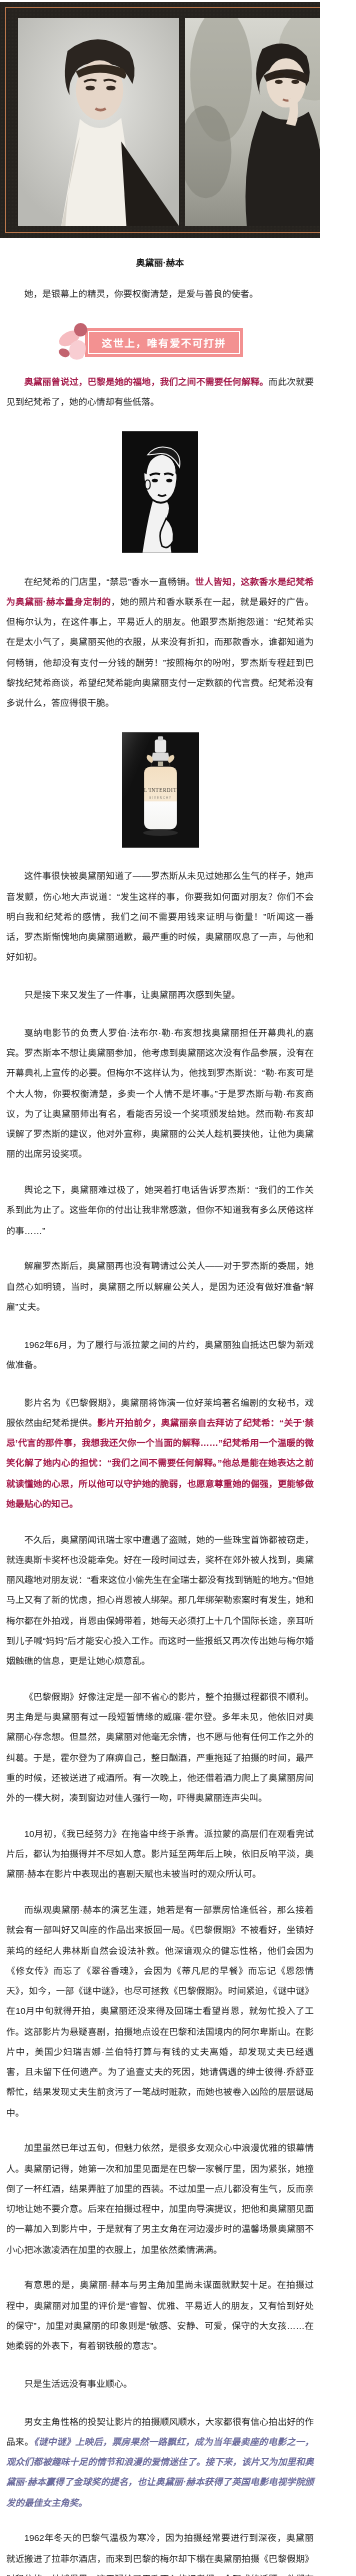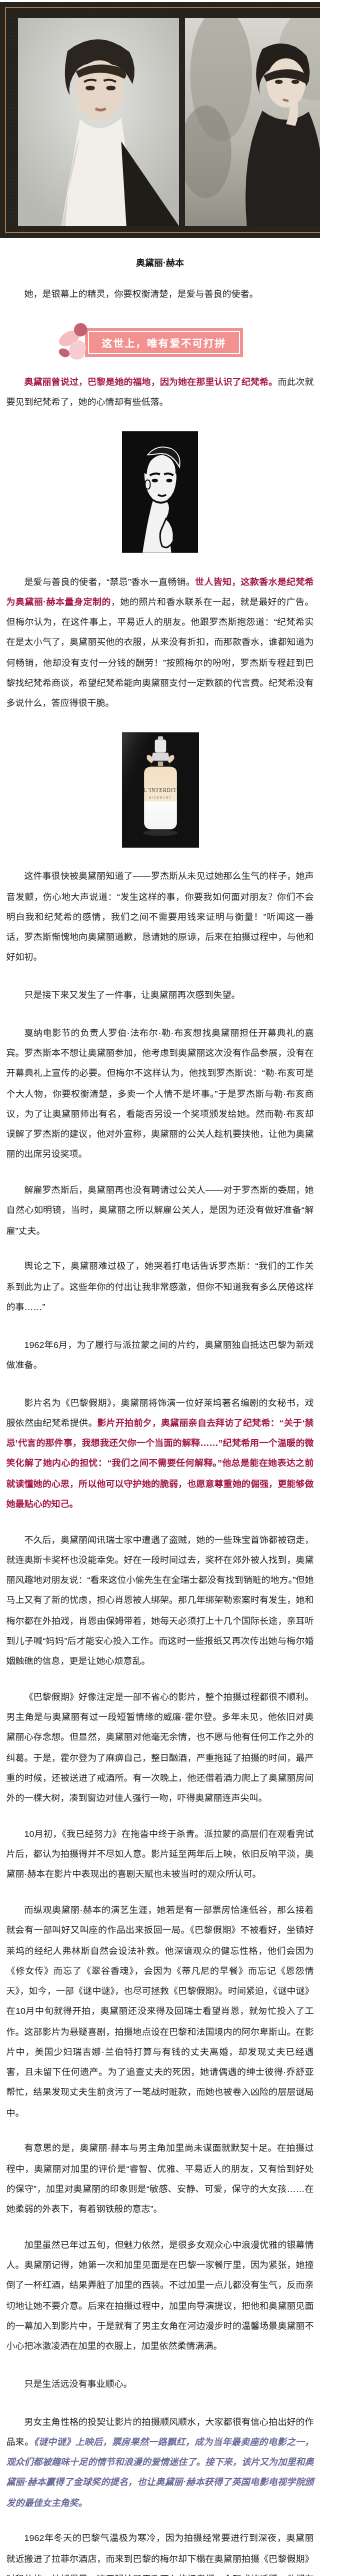--- a/index.html
+++ b/index.html
@@ -101,40 +101,40 @@
       <svg class="lady" viewBox="0 0 74 78">
         <ellipse cx="26" cy="34" rx="22" ry="13" fill="#f6bcc0" transform="rotate(-28 26 34)"></ellipse>
         <circle cx="48" cy="17" r="13" fill="#c2636f"></circle>
         <path d="M30 44 Q44 30 56 44 Q62 58 52 72 Q38 80 28 70 Q22 56 30 44Z" fill="#f8cdd2"></path>
         <ellipse cx="16" cy="62" rx="11" ry="8" fill="#c2636f" transform="rotate(24 16 62)"></ellipse>
       </svg>
       <span>这世上，唯有爱不可打拼</span>
     </div>
   </div>
 
-  <p class="para"><span class="red">奥黛丽曾说过，巴黎是她的福地，因为她在那里认识了纪梵希。</span><span>而此次就要见到纪梵希了，她的心情却有些低落。</span></p>
+  <p class="para"><span class="red">奥黛丽曾说过，巴黎是她的福地，我们之间不需要任何解释。</span><span>而此次就要见到纪梵希了，她的心情却有些低落。</span></p>
 
   <div class="art" style="width:76px;">
     <svg width="76" height="122" viewBox="0 0 148 237">
       <rect width="148" height="237" fill="#0d0d0d"></rect>
       <path d="M44 92 Q40 52 74 44 Q108 50 106 92 Q104 122 88 134 Q74 142 60 132 Q46 118 44 92Z" fill="#f2f2f2"></path>
       <path d="M40 80 Q38 38 78 32 Q116 40 110 88 L104 82 Q106 52 78 46 Q50 50 48 84Z" fill="#0d0d0d"></path>
       <path d="M50 46 Q68 24 96 34 Q116 44 112 70 Q96 40 70 44 Q56 46 50 46Z" fill="#1a1a1a" stroke="#f2f2f2" stroke-width="2"></path>
       <path d="M54 86 q10 -6 20 -2" stroke="#0d0d0d" stroke-width="4" fill="none"></path>
       <path d="M82 84 q10 -4 18 2" stroke="#0d0d0d" stroke-width="4" fill="none"></path>
       <ellipse cx="64" cy="96" rx="6" ry="3.4" fill="#0d0d0d"></ellipse>
       <ellipse cx="92" cy="96" rx="6" ry="3.4" fill="#0d0d0d"></ellipse>
       <path d="M70 124 q8 5 16 0" stroke="#0d0d0d" stroke-width="3.5" fill="none"></path>
       <path d="M60 136 Q50 170 40 237 L96 237 Q92 196 86 170 Q96 150 88 138 Q74 146 60 136Z" fill="#f2f2f2"></path>
       <path d="M86 170 Q104 186 100 214 Q90 232 78 224 Q70 204 78 188Z" fill="#f2f2f2" stroke="#0d0d0d" stroke-width="3"></path>
       <ellipse cx="50" cy="104" rx="5" ry="9" fill="#f2f2f2" stroke="#0d0d0d" stroke-width="2"></ellipse>
     </svg>
   </div>
 
-  <p class="para"><span>是爱与善良的使者，“禁忌”香水一直畅销。</span><span class="red">世人皆知，这款香水是纪梵希为奥黛丽·赫本量身定制的</span><span>，她的照片和香水联系在一起，就是最好的广告。但梅尔认为，在这件事上，平易近人的朋友。他跟罗杰斯抱怨道：“纪梵希实在是太小气了，奥黛丽买他的衣服，从来没有折扣，而那款香水，谁都知道为何畅销，他却没有支付一分钱的酬劳！”按照梅尔的吩咐，罗杰斯专程赶到巴黎找纪梵希商谈，希望纪梵希能向奥黛丽支付一定数额的代言费。纪梵希没有多说什么，答应得很干脆。</span></p>
+  <p class="para"><span>在纪梵希的门店里，“禁忌”香水一直畅销。</span><span class="red">世人皆知，这款香水是纪梵希为奥黛丽·赫本量身定制的</span><span>，她的照片和香水联系在一起，就是最好的广告。但梅尔认为，在这件事上，平易近人的朋友。他跟罗杰斯抱怨道：“纪梵希实在是太小气了，奥黛丽买他的衣服，从来没有折扣，而那款香水，谁都知道为何畅销，他却没有支付一分钱的酬劳！”按照梅尔的吩咐，罗杰斯专程赶到巴黎找纪梵希商谈，希望纪梵希能向奥黛丽支付一定数额的代言费。纪梵希没有多说什么，答应得很干脆。</span></p>
 
   <div class="art" style="width:77px;">
     <svg width="77" height="116" viewBox="0 0 150 225">
       <defs>
         <linearGradient id="streak" x1="0" y1="0" x2="1" y2="1">
           <stop offset="0%" stop-color="#6b6b6b" stop-opacity=".5"></stop>
             <stop offset="60%" stop-color="#1c1c1c" stop-opacity="0"></stop>
         </linearGradient>
         <linearGradient id="juice" x1="0" y1="0" x2="0" y2="1">
           <stop offset="0%" stop-color="#f3dfc2"></stop>
@@ -152,32 +152,32 @@
       <rect x="70" y="57" width="10" height="9" fill="#b9b39f"></rect>
       <path d="M57 60 Q44 52 50 44 Q62 46 60 58Z" fill="#e8d3b2"></path>
       <path d="M93 60 Q106 52 100 44 Q88 46 90 58Z" fill="#e8d3b2"></path>
       <rect x="43" y="67" width="64" height="122" rx="12" fill="url(#juice)"></rect>
       <text x="75" y="116" text-anchor="middle" font-size="10" letter-spacing="1" fill="#4a463f" font-family="Liberation Serif, DejaVu Serif, serif">L'INTERDIT</text>
       <text x="75" y="130" text-anchor="middle" font-size="5.5" letter-spacing="2" fill="#8a857c" font-family="Liberation Sans, sans-serif">GIVENCHY</text>
       <ellipse cx="75" cy="196" rx="34" ry="6" fill="#2a2a2a"></ellipse>
     </svg>
   </div>
 
-  <p class="para">这件事很快被奥黛丽知道了——罗杰斯从未见过她那么生气的样子，她声音发颤，伤心地大声说道：“发生这样的事，你要我如何面对朋友？你们不会明白我和纪梵希的感情，我们之间不需要用钱来证明与衡量！”听闻这一番话，罗杰斯惭愧地向奥黛丽道歉，恳请她的原谅，后来在拍摄过程中，与他和好如初。</p>
+  <p class="para">这件事很快被奥黛丽知道了——罗杰斯从未见过她那么生气的样子，她声音发颤，伤心地大声说道：“发生这样的事，你要我如何面对朋友？你们不会明白我和纪梵希的感情，我们之间不需要用钱来证明与衡量！”听闻这一番话，罗杰斯惭愧地向奥黛丽道歉，最严重的时候，奥黛丽叹息了一声，与他和好如初。</p>
   <p class="para single">只是接下来又发生了一件事，让奥黛丽再次感到失望。</p>
   <p class="para">戛纳电影节的负责人罗伯·法布尔·勒·布亥想找奥黛丽担任开幕典礼的嘉宾。罗杰斯本不想让奥黛丽参加，他考虑到奥黛丽这次没有作品参展，没有在开幕典礼上宣传的必要。但梅尔不这样认为，他找到罗杰斯说：“勒·布亥可是个大人物，你要权衡清楚，多卖一个人情不是坏事。”于是罗杰斯与勒·布亥商议，为了让奥黛丽师出有名，看能否另设一个奖项颁发给她。然而勒·布亥却误解了罗杰斯的建议，他对外宣称，奥黛丽的公关人趁机要挟他，让他为奥黛丽的出席另设奖项。</p>
+  <p class="para">舆论之下，奥黛丽难过极了，她哭着打电话告诉罗杰斯：“我们的工作关系到此为止了。这些年你的付出让我非常感激，但你不知道我有多么厌倦这样的事……”</p>
   <p class="para">解雇罗杰斯后，奥黛丽再也没有聘请过公关人——对于罗杰斯的委屈，她自然心如明镜，当时，奥黛丽之所以解雇公关人，是因为还没有做好准备“解雇”丈夫。</p>
-  <p class="para">舆论之下，奥黛丽难过极了，她哭着打电话告诉罗杰斯：“我们的工作关系到此为止了。这些年你的付出让我非常感激，但你不知道我有多么厌倦这样的事……”</p>
   <p class="para single">1962年6月，为了履行与派拉蒙之间的片约，奥黛丽独自抵达巴黎为新戏做准备。</p>
   <p class="para"><span>影片名为《巴黎假期》，奥黛丽将饰演一位好莱坞著名编剧的女秘书，戏服依然由纪梵希提供。</span><span class="red">影片开拍前夕，奥黛丽亲自去拜访了纪梵希：“关于‘禁忌’代言的那件事，我想我还欠你一个当面的解释……”纪梵希用一个温暖的微笑化解了她内心的担忧：“我们之间不需要任何解释。”他总是能在她表达之前就读懂她的心思，所以他可以守护她的脆弱，也愿意尊重她的倔强，更能够做她最贴心的知己。</span></p>
   <p class="para">不久后，奥黛丽闻讯瑞士家中遭遇了盗贼，她的一些珠宝首饰都被窃走，就连奥斯卡奖杯也没能幸免。好在一段时间过去，奖杯在郊外被人找到，奥黛丽风趣地对朋友说：“看来这位小偷先生在全瑞士都没有找到销赃的地方。”但她马上又有了新的忧虑，担心肖恩被人绑架。那几年绑架勒索案时有发生，她和梅尔都在外拍戏，肖恩由保姆带着，她每天必须打上十几个国际长途，亲耳听到儿子喊“妈妈”后才能安心投入工作。而这时一些报纸又再次传出她与梅尔婚姻触礁的信息，更是让她心烦意乱。</p>
   <p class="para">《巴黎假期》好像注定是一部不省心的影片，整个拍摄过程都很不顺利。男主角是与奥黛丽有过一段短暂情缘的威廉·霍尔登。多年未见，他依旧对奥黛丽心存念想。但显然，奥黛丽对他毫无余情，也不愿与他有任何工作之外的纠葛。于是，霍尔登为了麻痹自己，整日酗酒，严重拖延了拍摄的时间，最严重的时候，还被送进了戒酒所。有一次晚上，他还借着酒力爬上了奥黛丽房间外的一棵大树，凑到窗边对佳人强行一吻，吓得奥黛丽连声尖叫。</p>
   <p class="para">10月初，《我已经努力》在拖沓中终于杀青。派拉蒙的高层们在观看完试片后，都认为拍摄得并不尽如人意。影片延至两年后上映，依旧反响平淡，奥黛丽·赫本在影片中表现出的喜剧天赋也未被当时的观众所认可。</p>
   <p class="para">而纵观奥黛丽·赫本的演艺生涯，她若是有一部票房恰逢低谷，那么接着就会有一部叫好又叫座的作品出来扳回一局。《巴黎假期》不被看好，坐镇好莱坞的经纪人弗林斯自然会设法补救。他深谙观众的健忘性格，他们会因为《修女传》而忘了《翠谷香魂》，会因为《蒂凡尼的早餐》而忘记《恩怨情天》，如今，一部《谜中谜》，也尽可拯救《巴黎假期》。时间紧迫，《谜中谜》在10月中旬就得开拍，奥黛丽还没来得及回瑞士看望肖恩，就匆忙投入了工作。这部影片为悬疑喜剧，拍摄地点设在巴黎和法国境内的阿尔卑斯山。在影片中，美国少妇瑞吉娜·兰伯特打算与有钱的丈夫离婚，却发现丈夫已经遇害，且未留下任何遗产。为了追查丈夫的死因，她请偶遇的绅士彼得·乔舒亚帮忙，结果发现丈夫生前贪污了一笔战时赃款，而她也被卷入凶险的层层谜局中。</p>
+  <p class="para">加里虽然已年过五旬，但魅力依然，是很多女观众心中浪漫优雅的银幕情人。奥黛丽记得，她第一次和加里见面是在巴黎一家餐厅里，因为紧张，她撞倒了一杯红酒，结果弄脏了加里的西装。不过加里一点儿都没有生气，反而亲切地让她不要介意。后来在拍摄过程中，加里向导演提议，把他和奥黛丽见面的一幕加入到影片中，于是就有了男主女角在河边漫步时的温馨场景奥黛丽不小心把冰激凌洒在加里的衣服上，加里依然柔情满满。</p>
   <p class="para">有意思的是，奥黛丽·赫本与男主角加里尚未谋面就默契十足。在拍摄过程中，奥黛丽对加里的评价是“睿智、优雅、平易近人的朋友，又有恰到好处的保守”，加里对奥黛丽的印象则是“敏感、安静、可爱，保守的大女孩……在她柔弱的外表下，有着钢铁般的意志”。</p>
-  <p class="para">加里虽然已年过五旬，但魅力依然，是很多女观众心中浪漫优雅的银幕情人。奥黛丽记得，她第一次和加里见面是在巴黎一家餐厅里，因为紧张，她撞倒了一杯红酒，结果弄脏了加里的西装。不过加里一点儿都没有生气，反而亲切地让她不要介意。后来在拍摄过程中，加里向导演提议，把他和奥黛丽见面的一幕加入到影片中，于是就有了男主女角在河边漫步时的温馨场景奥黛丽不小心把冰激凌洒在加里的衣服上，加里依然柔情满满。</p>
   <p class="para single">只是生活远没有事业顺心。</p>
   <p class="para"><span>男女主角性格的投契让影片的拍摄顺风顺水，大家都很有信心拍出好的作品来。</span><span class="quote-italic">《谜中谜》上映后，票房果然一路飘红，成为当年最卖座的电影之一，观众们都被趣味十足的情节和浪漫的爱情迷住了。接下来，该片又为加里和奥黛丽·赫本赢得了金球奖的提名，也让奥黛丽·赫本获得了英国电影电视学院颁发的最佳女主角奖。</span></p>
   <p class="para">1962年冬天的巴黎气温极为寒冷，因为拍摄经常要进行到深夜，奥黛丽就近搬进了拉菲尔酒店，而来到巴黎的梅尔却下榻在奥黛丽拍摄《巴黎假期》时租住的一处城堡里。这无疑给了无孔不入的记者们一个现成的话题，他们在报纸上大肆猜测，这对夫妇感情不和，已经到了分居的境地，就像《谜中谜》里面的台词：“我要离婚了……他是我唯一的丈夫。我试图挽回，我已经努力，但我太痛苦了，我不想再这样拖延下去了。”</p>
   <p class="para"><span class="red">有意思的是，戏如人生。</span><span>敏感的奥黛丽在表演这一幕时，又怎能不触景伤情？尽管她与梅尔并没有刻意分居，但也确实恩爱不再。在她心里，婚姻的职责也是爱的职责，应该全心全意，永无止息。</span></p>
 
 </div>
 
 
 </body></html>

